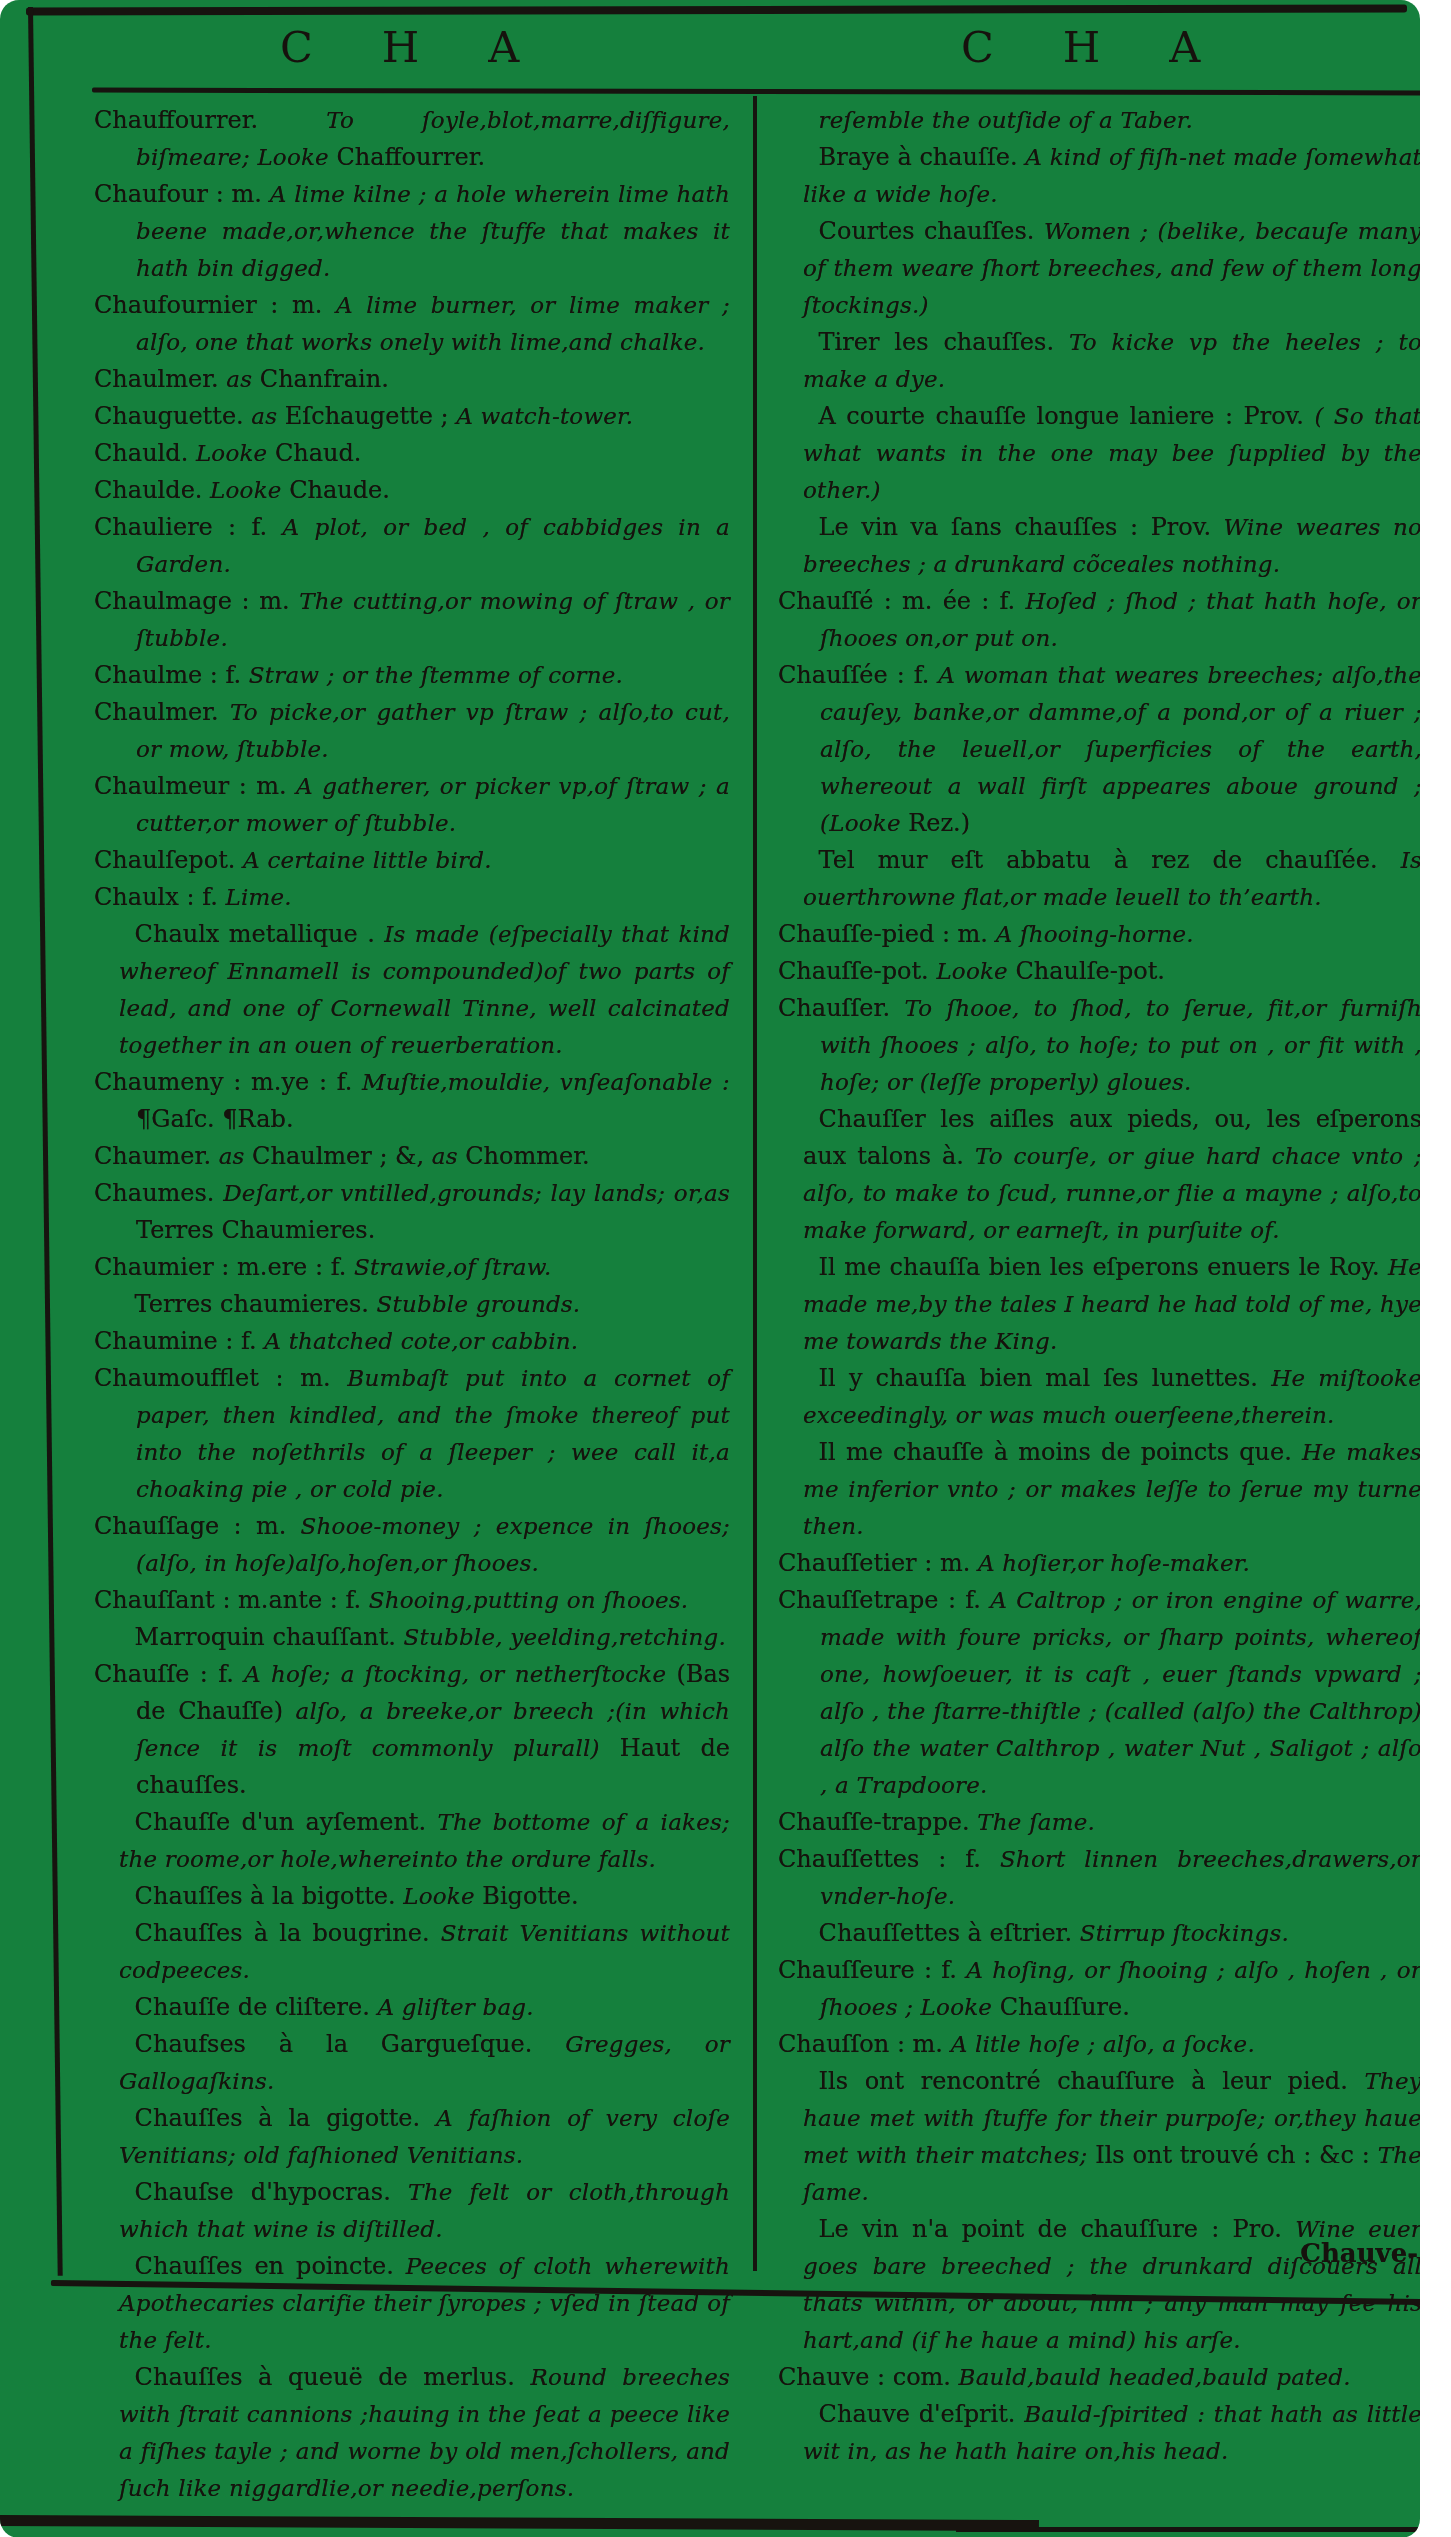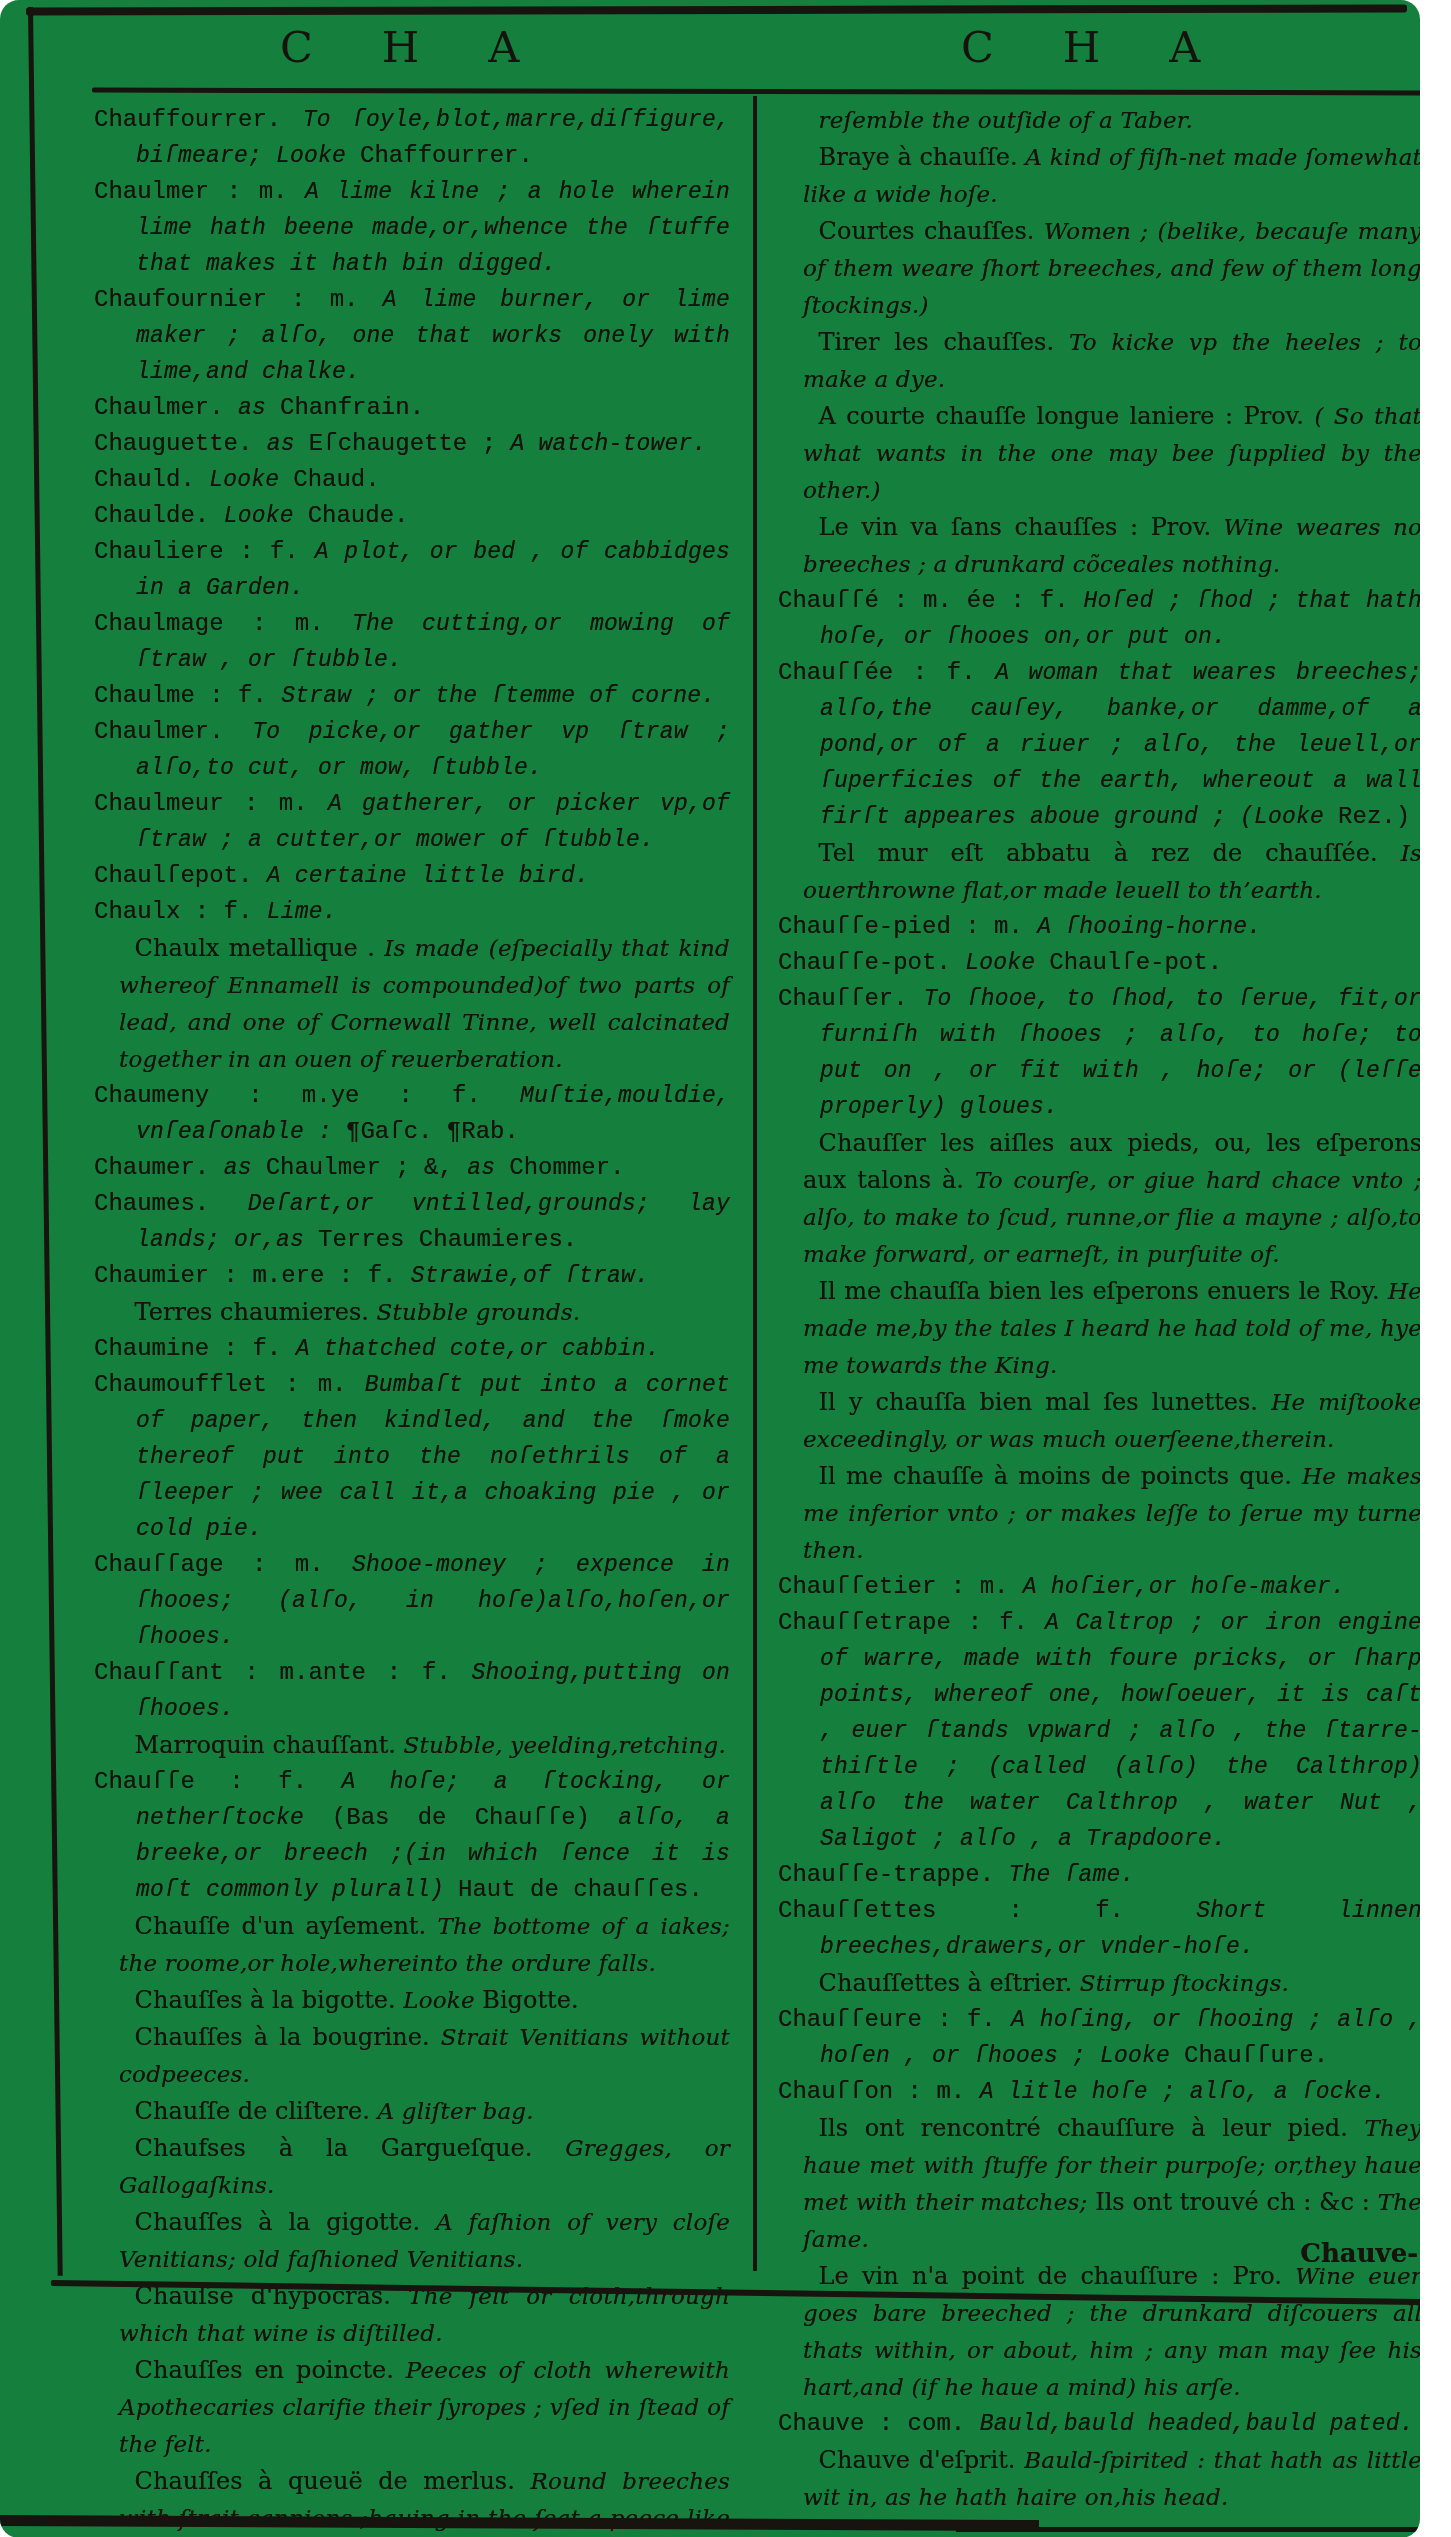--- a/index.html
+++ b/index.html
@@ -14,21 +14,21 @@
   .header{position:absolute;top:22px;font-size:43px;letter-spacing:27.6px;text-align:center;white-space:nowrap;}
   .hdr-left{left:101px;width:625px;}
   .hdr-right{left:791px;width:607px;}
   .header-rule{left:92px;top:89px;width:1330px;height:4.6px;transform:rotate(0.12deg);border-radius:1.8px;}
   .column-divider{left:753px;top:96px;width:3.7px;height:2175px;}
   .col{position:absolute;top:103px;}
   .col-left{left:94px;width:636px;}
   .col-right{left:778px;width:644px;}
   .entry{margin:0;text-align:justify;line-height:34px;
          text-shadow:0 0 0.5px rgba(20,15,8,0.65);}
-  .e0{padding-left:42px;text-indent:-42px;font-family:Liberation Mono, monospace;}
+  .e0{padding-left:42px;text-indent:-42px;}
   .e1{padding-left:25px;text-indent:15.6px;}
   .rm{font-size:24px;}
   .it{font-size:23px;font-style:italic;letter-spacing:0.2px;}
   .catchword{position:absolute;left:778px;width:640px;top:2238px;text-align:right;font-size:26px;
              text-shadow:0 0 0.5px rgba(20,15,8,0.65);font-weight:bold;}
   .bottom-rule{left:51px;top:2280px;width:1375px;height:5.5px;transform:rotate(0.8deg);transform-origin:left top;border-radius:1.8px;}
   .scan-band{left:0;top:2515px;width:1039px;height:11px;transform:rotate(0.28deg);transform-origin:left top;}
   .scan-band2{left:956px;top:2527px;width:496px;height:4.6px;}
 </style>
 </head>
@@ -40,21 +40,21 @@
   <div class="vrule right-border"></div>
 
   <div class="header hdr-left">C H A</div>
   <div class="header hdr-right">C H A</div>
 
   <div class="rule header-rule"></div>
   <div class="vrule column-divider"></div>
 
   <div class="col col-left" id="col-left">
       <p class="entry e0"><span class="rm">Chauffourrer. </span><span class="it">To ſoyle,blot,marre,diſfigure, biſmeare; Looke </span><span class="rm">Chaffourrer.</span></p>
-      <p class="entry e0"><span class="rm">Chaulmer : m. </span><span class="it">A lime kilne ; a hole wherein lime hath beene made,or,whence the ſtuffe that makes it hath bin digged.</span></p>
+      <p class="entry e0"><span class="rm">Chaufour : m. </span><span class="it">A lime kilne ; a hole wherein lime hath beene made,or,whence the ſtuffe that makes it hath bin digged.</span></p>
       <p class="entry e0"><span class="rm">Chaufournier : m. </span><span class="it">A lime burner, or lime maker ; alſo, one that works onely with lime,and chalke.</span></p>
       <p class="entry e0"><span class="rm">Chaulmer. </span><span class="it">as </span><span class="rm">Chanfrain.</span></p>
       <p class="entry e0"><span class="rm">Chauguette. </span><span class="it">as </span><span class="rm">Eſchaugette ; </span><span class="it">A watch-tower.</span></p>
       <p class="entry e0"><span class="rm">Chauld. </span><span class="it">Looke </span><span class="rm">Chaud.</span></p>
       <p class="entry e0"><span class="rm">Chaulde. </span><span class="it">Looke </span><span class="rm">Chaude.</span></p>
       <p class="entry e0"><span class="rm">Chauliere : f. </span><span class="it">A plot, or bed , of cabbidges in a Garden.</span></p>
       <p class="entry e0"><span class="rm">Chaulmage : m. </span><span class="it">The cutting,or mowing of ſtraw , or ſtubble.</span></p>
       <p class="entry e0"><span class="rm">Chaulme : f. </span><span class="it">Straw ; or the ſtemme of corne.</span></p>
       <p class="entry e0"><span class="rm">Chaulmer. </span><span class="it">To picke,or gather vp ſtraw ; alſo,to cut, or mow, ſtubble.</span></p>
       <p class="entry e0"><span class="rm">Chaulmeur : m. </span><span class="it">A gatherer, or picker vp,of ſtraw ; a cutter,or mower of ſtubble.</span></p>

